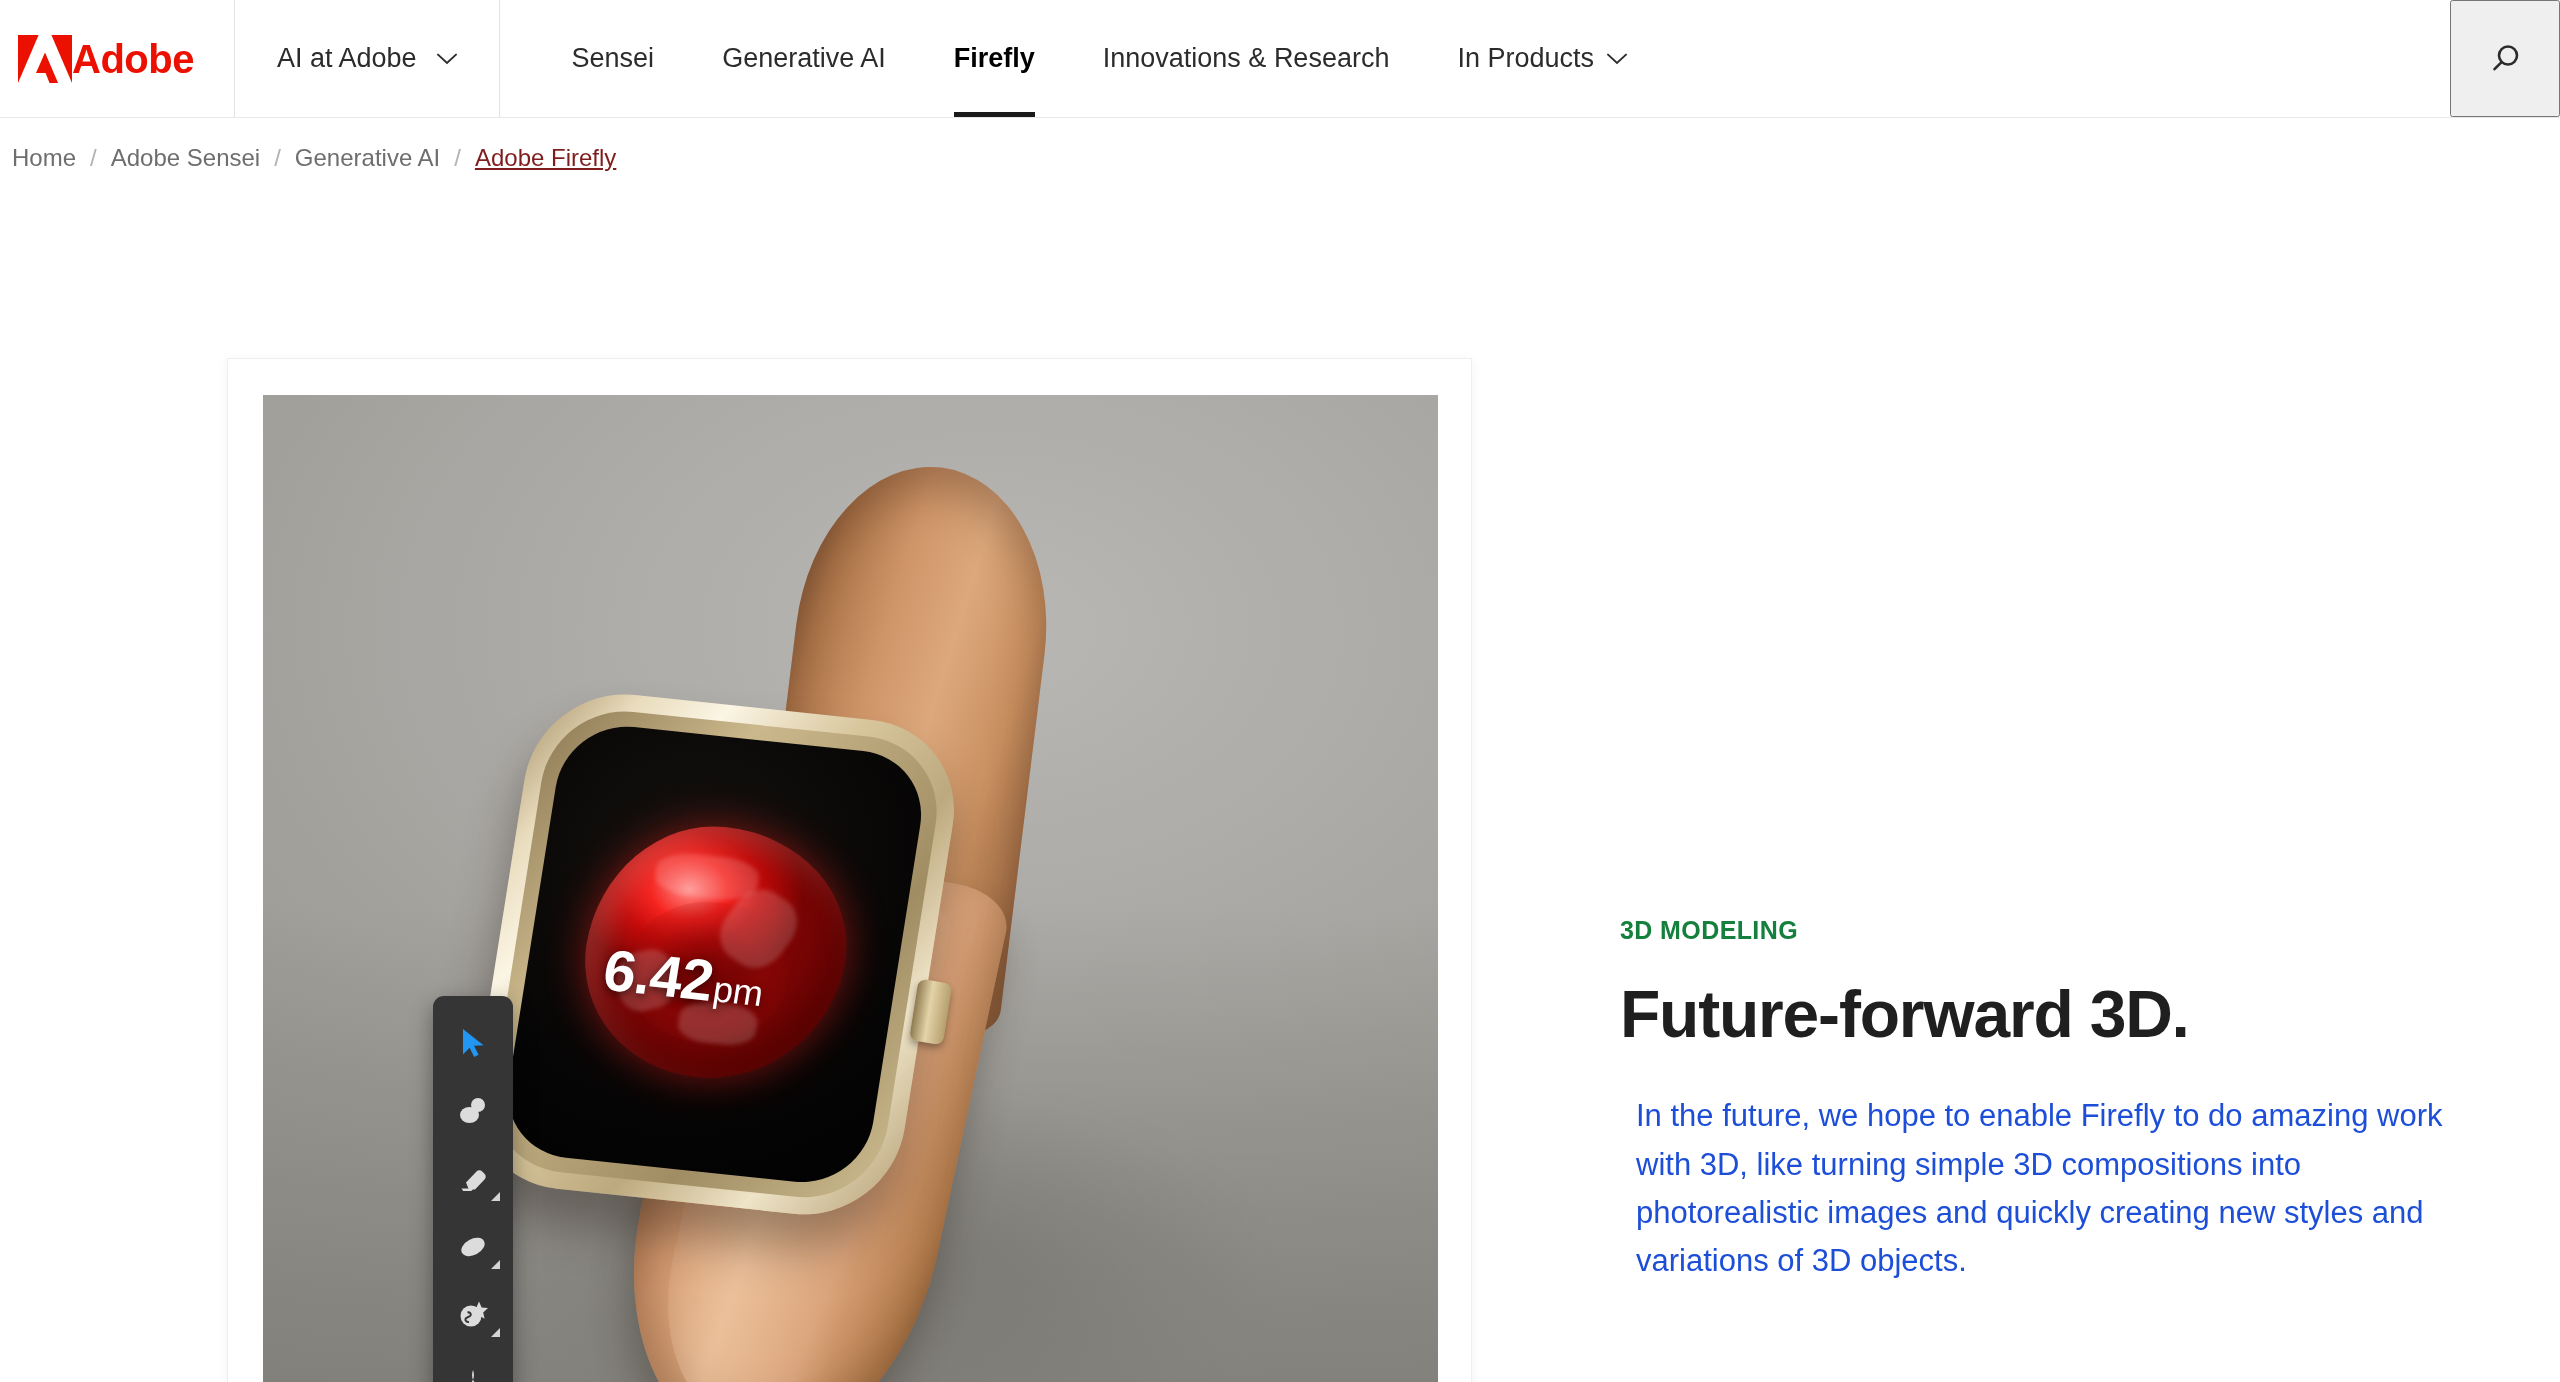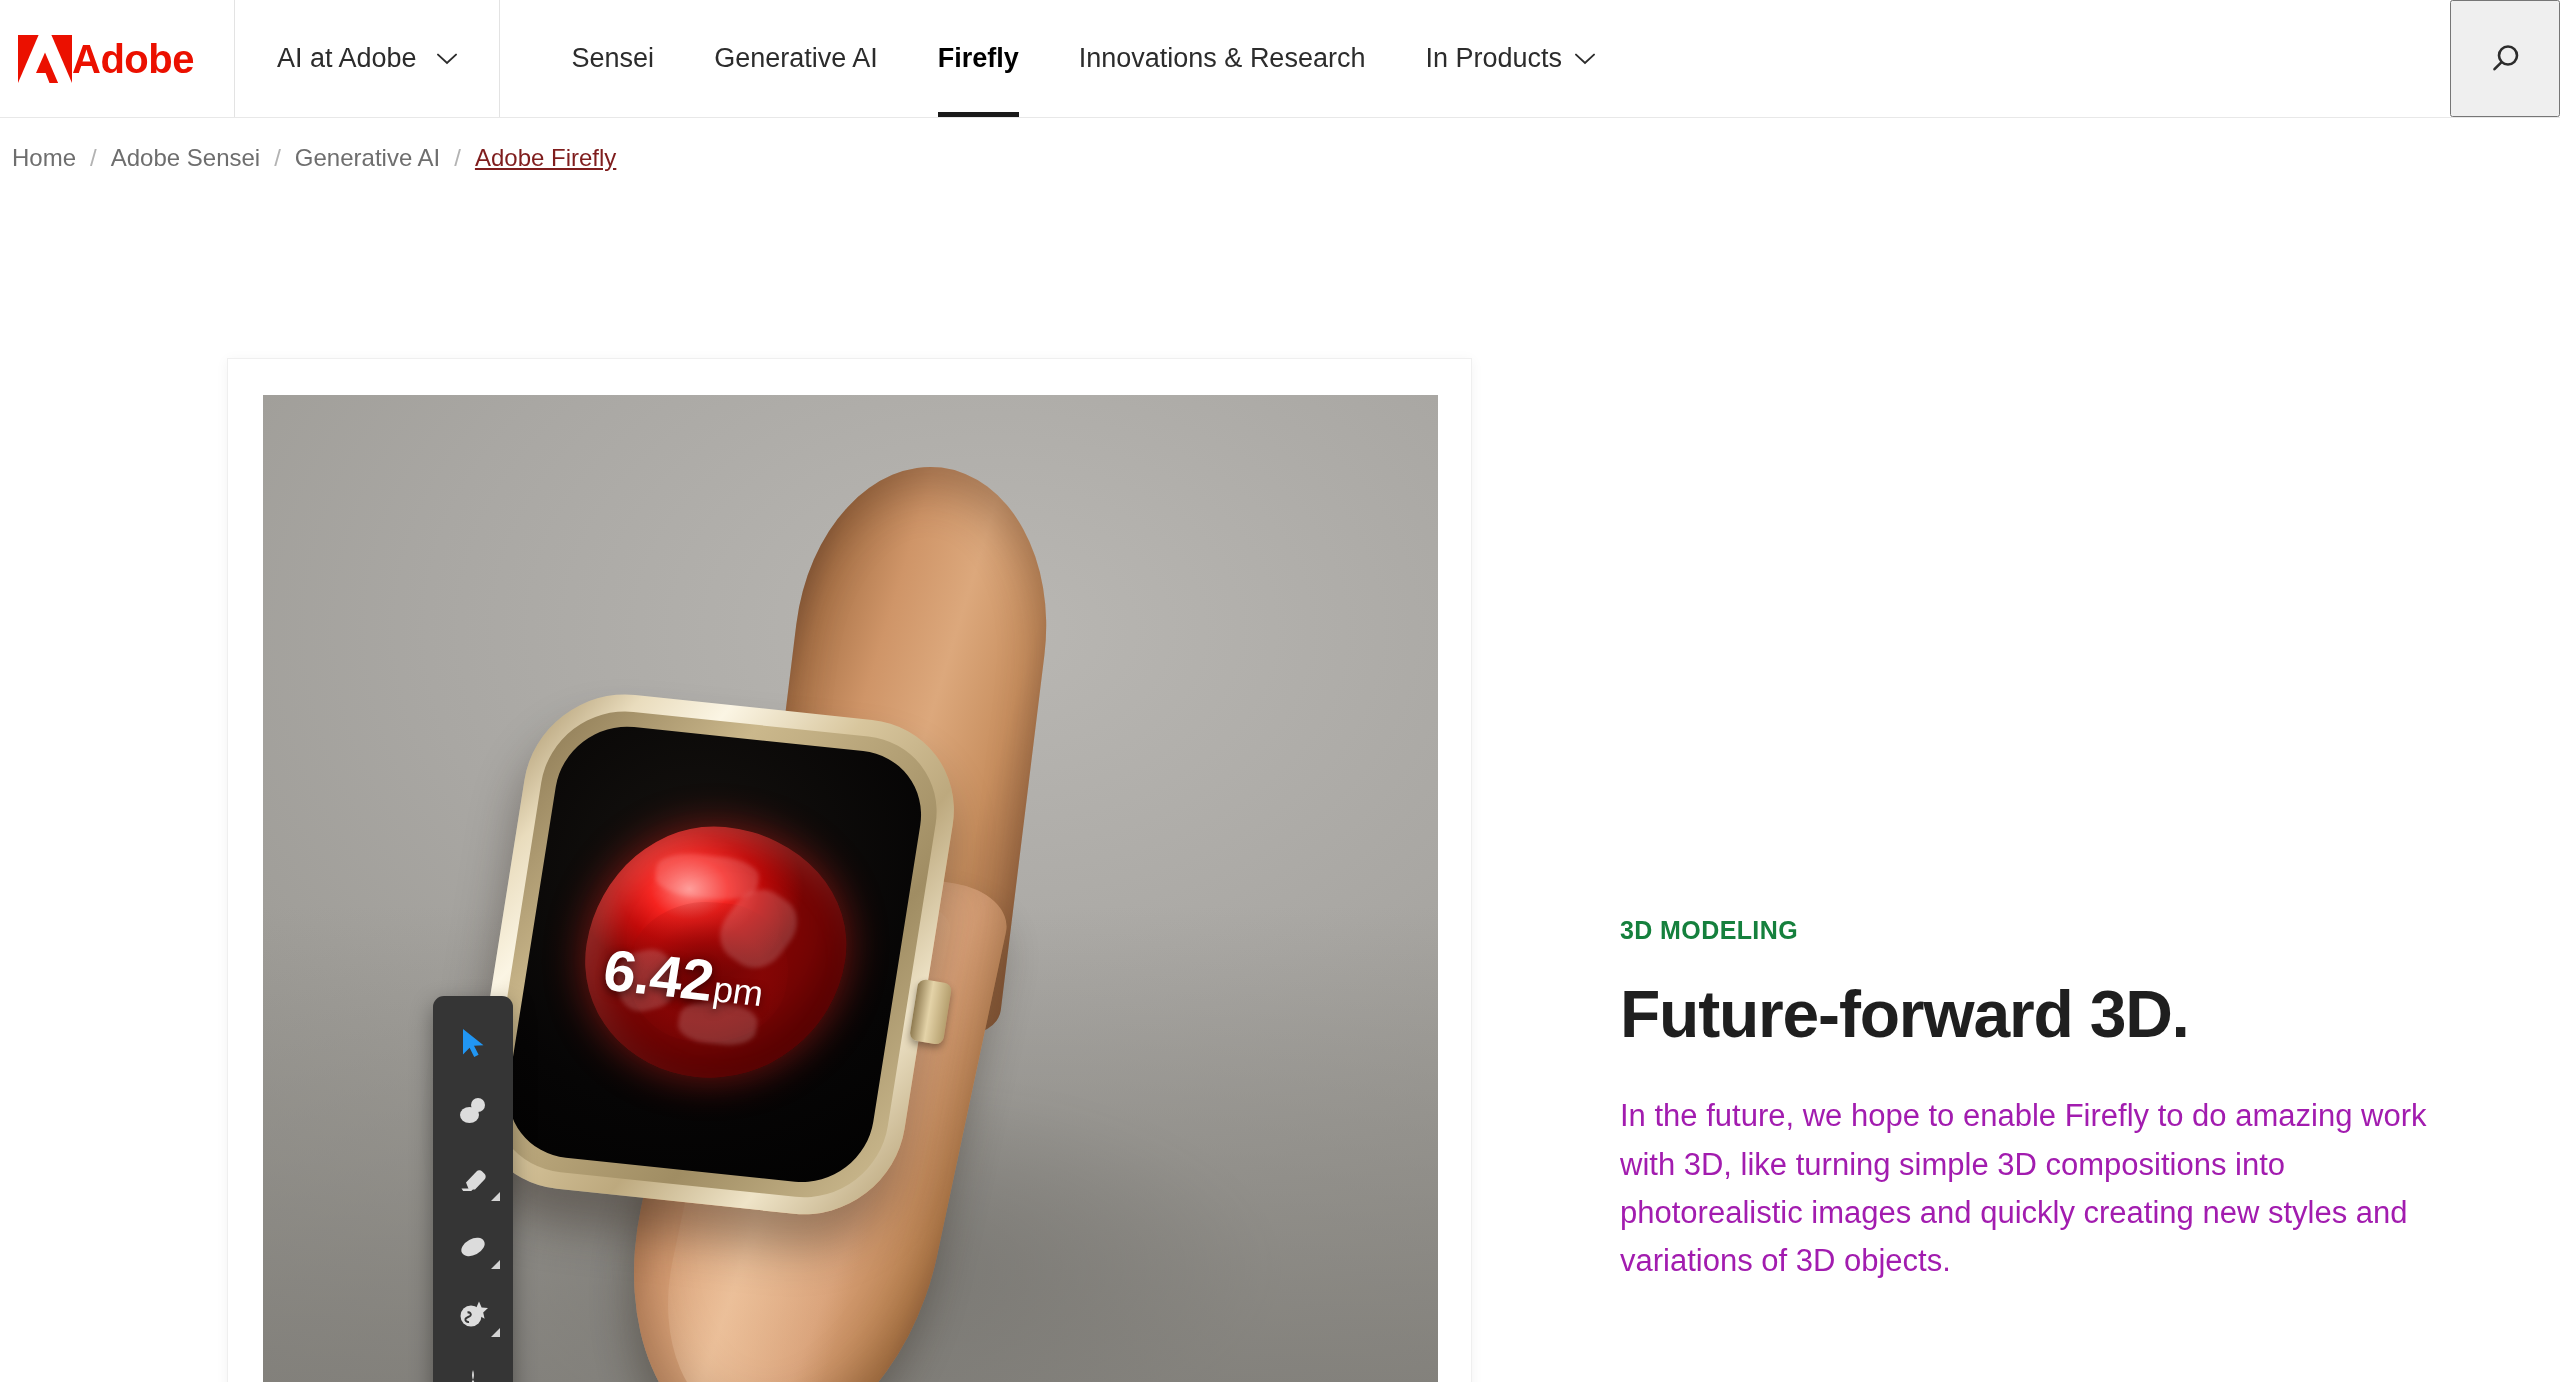--- a/index.html
+++ b/index.html
@@ -50,20 +50,21 @@
     height: 100%;
     border-right: 1px solid #e3e3e3;
     cursor: pointer;
   }
 
   .navlinks {
     display: flex;
     align-items: flex-start;
     padding-left: 42px;
     height: 100%;
+    gap: 8px;
   }
 
   .navlink {
     position: relative;
     display: flex;
     align-items: center;
     padding: 0 30px;
     height: 100%;
     font-size: 27px;
     color: #2c2c2c;
@@ -378,22 +379,23 @@
     font-size: 66px;
     font-weight: 700;
     color: #1f1f1f;
     letter-spacing: -1.2px;
     line-height: 1.08;
     margin-bottom: 42px;
   }
   .bodycopy {
     font-size: 31px;
     line-height: 1.56;
-    color: #a21caf;
+    color: #1d4ed8;
     max-width: 830px;
+    margin-left: 16px;
   }
 </style>
 </head>
 <body>
 
 <header class="globalnav">
 
   <a class="brand">
     <svg class="adobe-mark" viewBox="0 0 54 48">
       <path d="M20.6 0H0v48L20.6 0Z" fill="#EB1000"></path>

